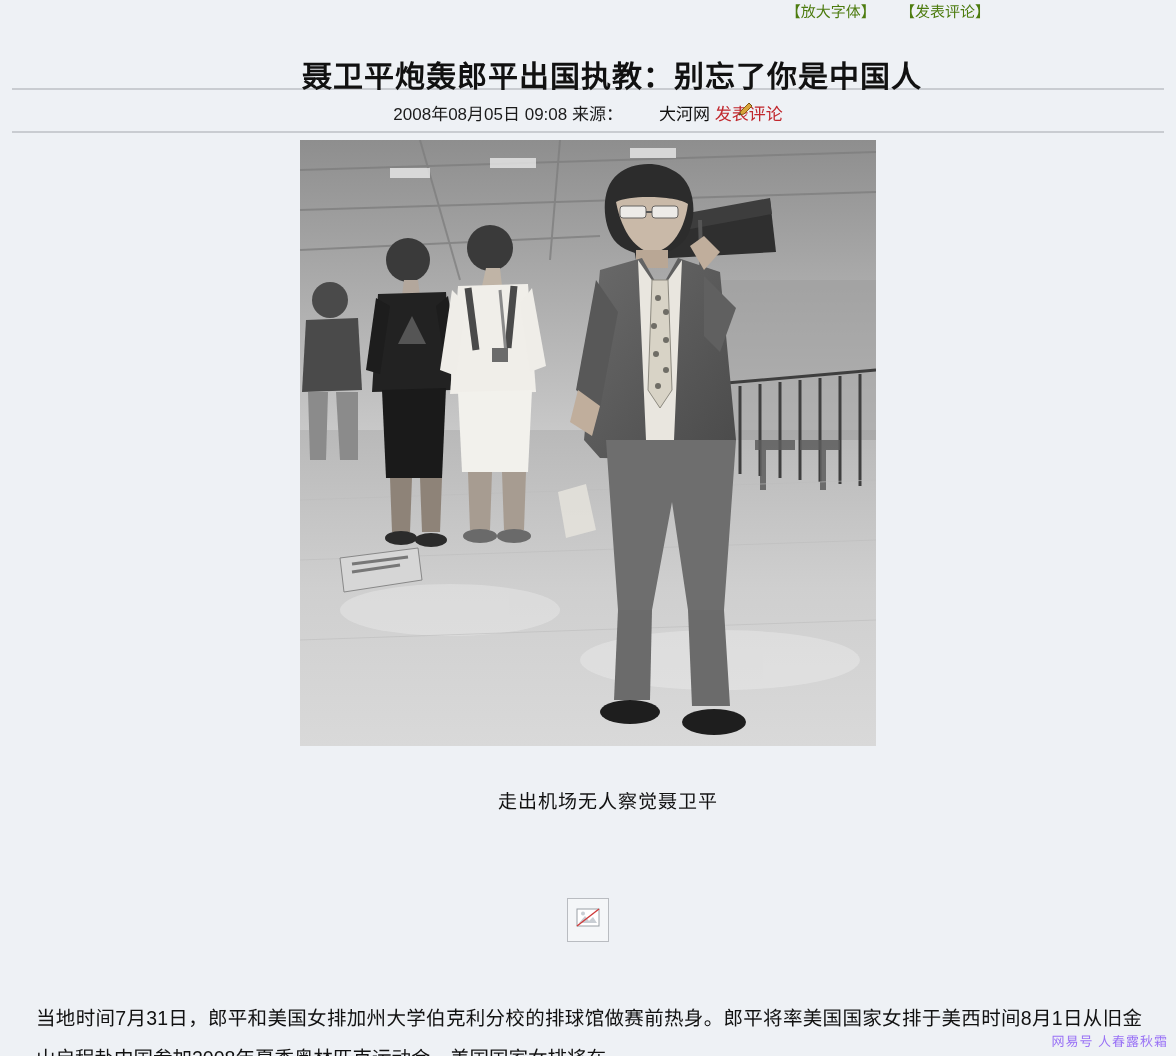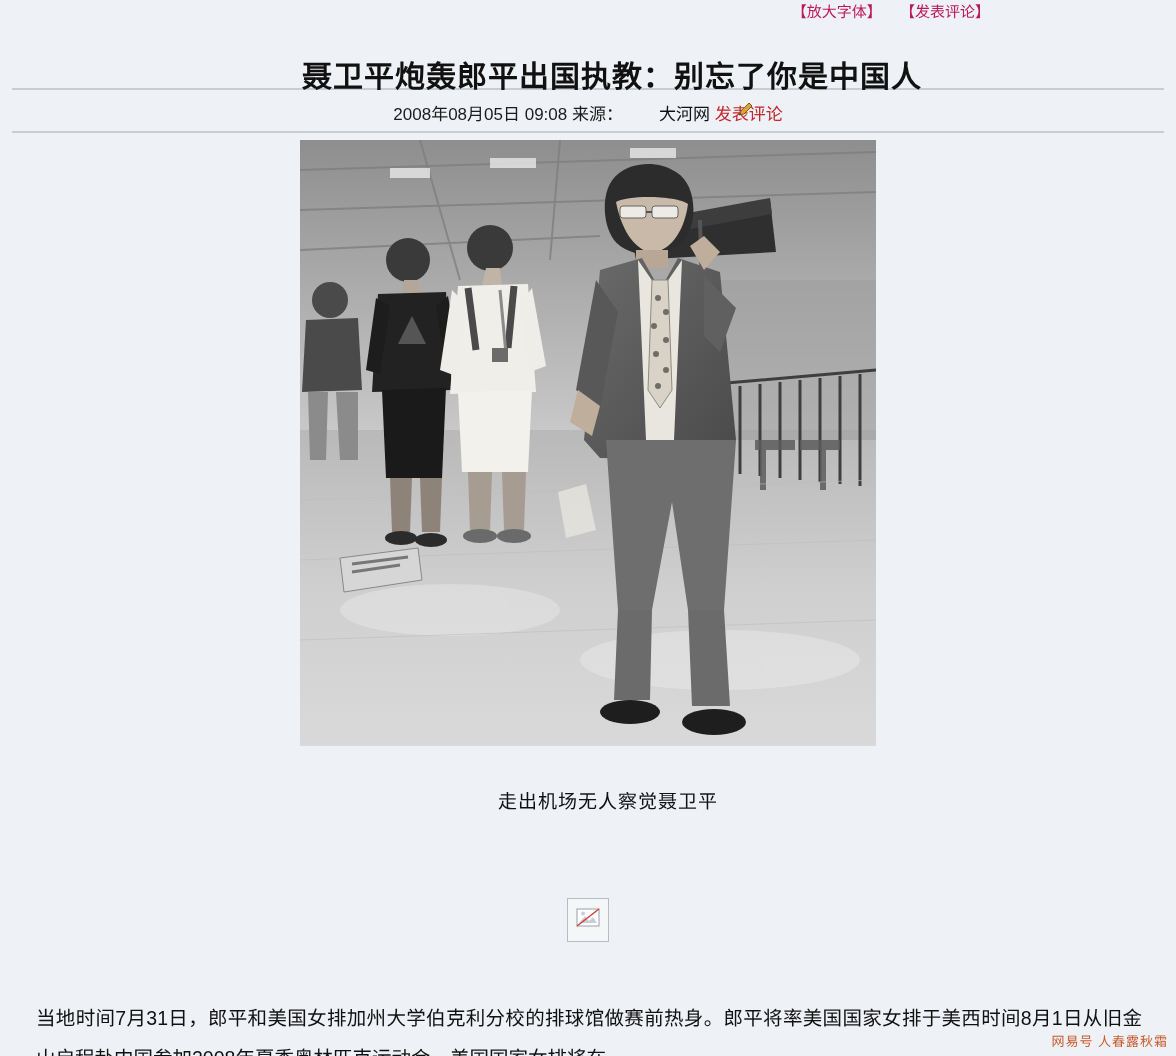--- a/index.html
+++ b/index.html
@@ -28,23 +28,23 @@
   .topnav {
     position: absolute;
     right: 186px;
     top: 0px;
     font-size: 15px;
     color: #1a3e8c;
     letter-spacing: 0px;
     white-space: nowrap;
   }
   .topnav a {
-    color: #be185d;
+    color: #4d7c0f;
     text-decoration: none;
-    margin-left: 14px;
+    margin-left: 20px;
   }
 
   
   .title {
     position: absolute;
     left: 0;
     top: 32px;
     width: 1176px;
     text-align: center;
     font-size: 30px;
@@ -140,21 +140,21 @@
     text-align: justify;
     font-family: "Liberation Sans", "DejaVu Sans", sans-serif;
   }
 
   
   .watermark {
     position: absolute;
     right: 8px;
     bottom: 6px;
     font-size: 13px;
-    color: #c2410c;
+    color: #8b5cf6;
     letter-spacing: 1px;
     opacity: .85;
     white-space: nowrap;
   }
 </style>
 </head>
 <body>
 
 <div class="page">
 

